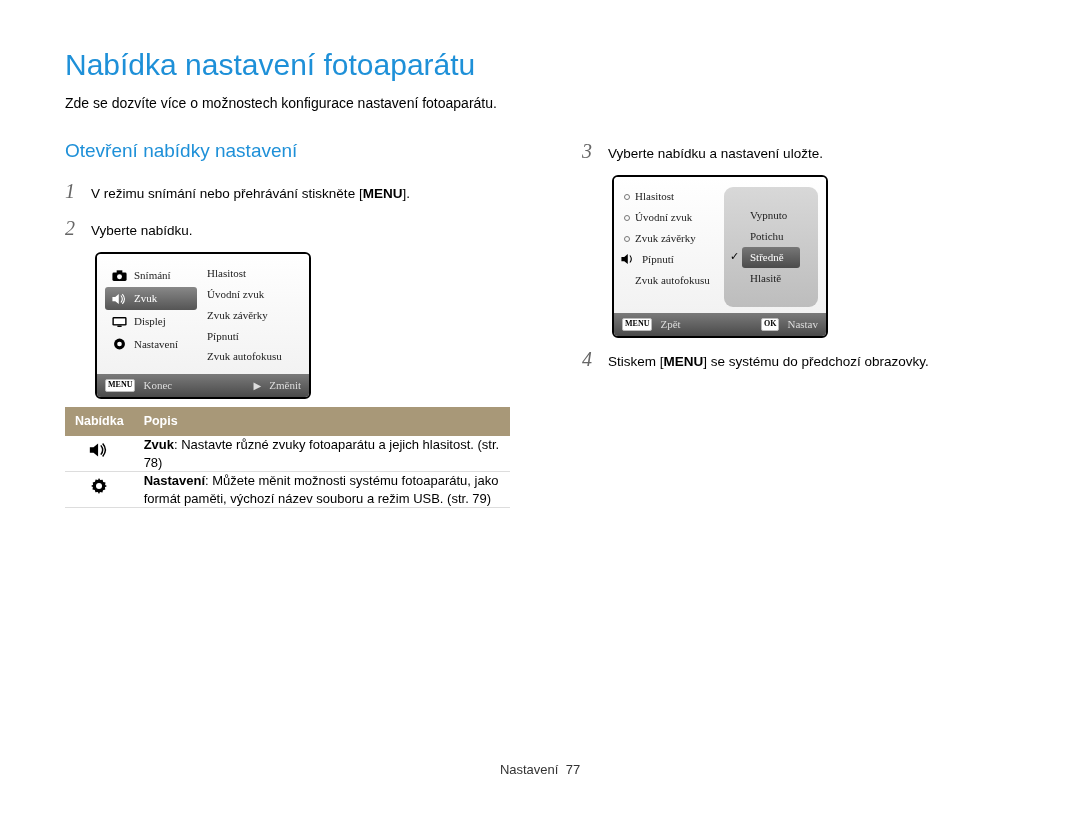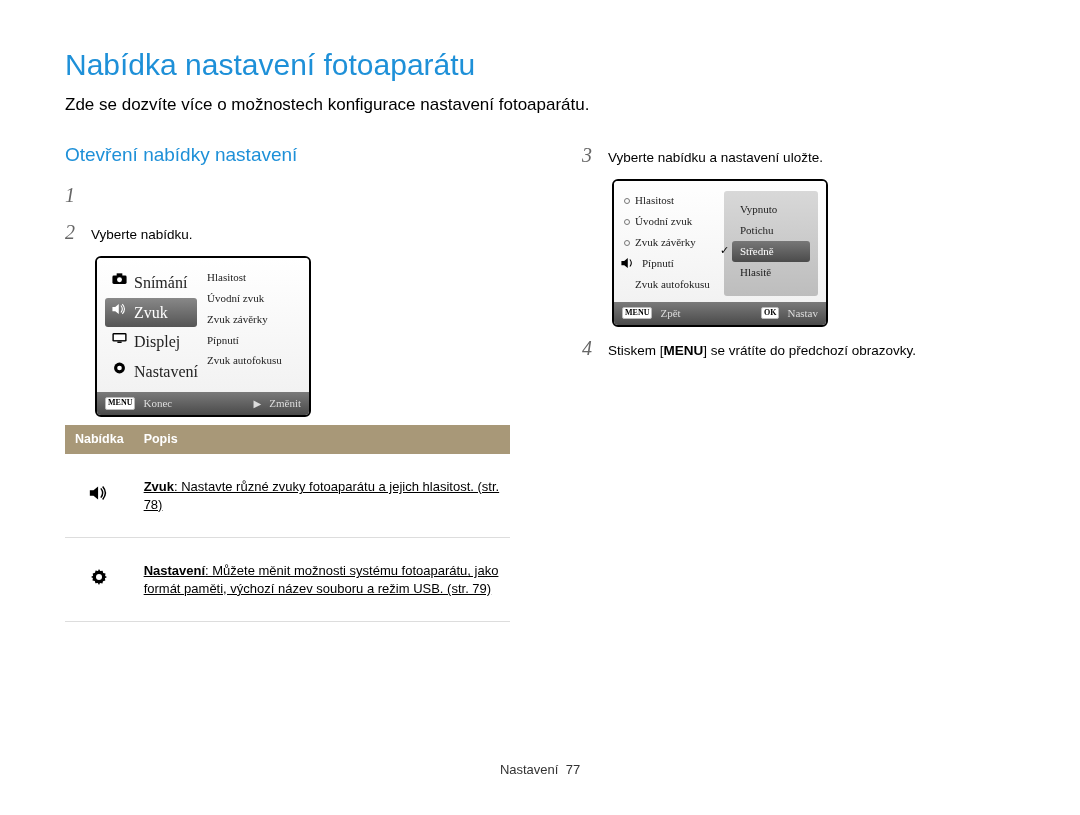--- a/index.html
+++ b/index.html
@@ -14,21 +14,21 @@
     padding: 45px 65px 0 65px;
     position: relative;
   }
   h1.title {
     color: #1e90d8;
     font-size: 30px;
     font-weight: 400;
     margin-bottom: 8px;
   }
   .subtitle {
-    font-size: 17px;
+    font-size: 14px;
     margin-bottom: 26px;
   }
   .cols { display: flex; gap: 72px; }
   .col { flex: 1 1 0; }
   h2.section {
     color: #1e90d8;
     font-size: 19px;
     font-weight: 400;
     margin-bottom: 14px;
   }
@@ -57,23 +57,23 @@
   .camscreen .body {
     background: linear-gradient(#fff, #f2f2f2);
     padding: 10px 8px 6px 8px;
     display: flex;
     gap: 8px;
   }
   .cam-col-left { width: 92px; flex: 0 0 auto; }
   .cam-col-right { flex: 1 1 auto; }
   .cam-item {
     display: flex;
-    align-items: flex-start;
+    align-items: flex-end;
     gap: 6px;
-    font-size: 16px;
+    font-size: 11px;
     padding: 4px 6px;
     color: #222;
   }
   .cam-icon {
     width: 17px; height: 14px; flex:0 0 auto;
     display:inline-flex; align-items:center; justify-content:center;
   }
   .cam-item.sel {
     background: linear-gradient(#888, #555);
     border-radius: 3px;
@@ -101,22 +101,22 @@
   .mini-label {
     display:inline-block;
     border:1px solid #bbb; background:#fff; color:#000;
     font-size:8px; padding:0 2px; border-radius:2px;
     font-weight:bold;
   }
   
   .vals-box {
     width: 94px;
     background: linear-gradient(#d8d8d8,#bdbdbd);
-    border-radius: 3px;
-    padding: 8px;
+    border-radius: 9px;
+    padding: 18px;
   }
   .val-item {
     font-size: 11px;
     padding: 3px 8px;
     color:#222;
   }
   .val-item.sel {
     background: linear-gradient(#777,#4b4b4b);
     border-radius:3px;
     color:#fff;
@@ -137,24 +137,23 @@
   table.desc th {
     background: #a89878;
     color: #fff;
     font-weight: bold;
     text-align: left;
     padding: 6px 10px;
     font-size: 12.5px;
   }
   table.desc th:first-child { width: 68px; }
   table.desc td {
-    padding: 24px 10px;
+    padding: 0 10px;
     vertical-align: middle;
     border-bottom: 1px solid #ddd;
-    text-decoration: underline;
   }
   table.desc td.ic { text-align:center; font-size:18px; }
   .footer {
     position: absolute;
     bottom: 36px;
     left: 0; right: 0;
     text-align: center;
     font-size: 13px;
     color: #333;
   }
@@ -167,20 +166,23 @@
 <h1 class="title">Nabídka nastavení fotoaparátu</h1>
 <p class="subtitle">Zde se dozvíte více o možnostech konfigurace nastavení fotoaparátu.</p>
 
 <div class="cols">
 
   <div class="col">
     <h2 class="section">Otevření nabídky nastavení</h2>
 
     <div class="step">
       <div class="step-num">1</div>
+      <div class="step-text">
+        <span>V režimu snímání nebo přehrávání stiskněte [</span><span class="key">MENU</span><span>].</span>
+      </div>
     </div>
 
     <div class="step">
       <div class="step-num">2</div>
       <div class="step-text">Vyberte nabídku.</div>
     </div>
 
     <div class="camscreen">
       <div class="body">
         <div class="cam-col-left">
@@ -319,21 +321,21 @@
         <span>Zpět</span>
         <span class="spacer"></span>
         <span class="mini-label">OK</span>
         <span>Nastav</span>
       </div>
     </div>
 
     <div class="step">
       <div class="step-num">4</div>
       <div class="step-text">
-        <span>Stiskem [</span><span class="key">MENU</span><span>] se vrátíte do předchozí obrazovky.</span>
+        <span>Stiskem [</span><span class="key">MENU</span><span>] se systému do předchozí obrazovky.</span>
       </div>
     </div>
   </div>
 </div>
 
 <div class="footer">
   <span>Nastavení</span>&nbsp;&nbsp;<span>77</span>
 </div>
 
 </body></html>

